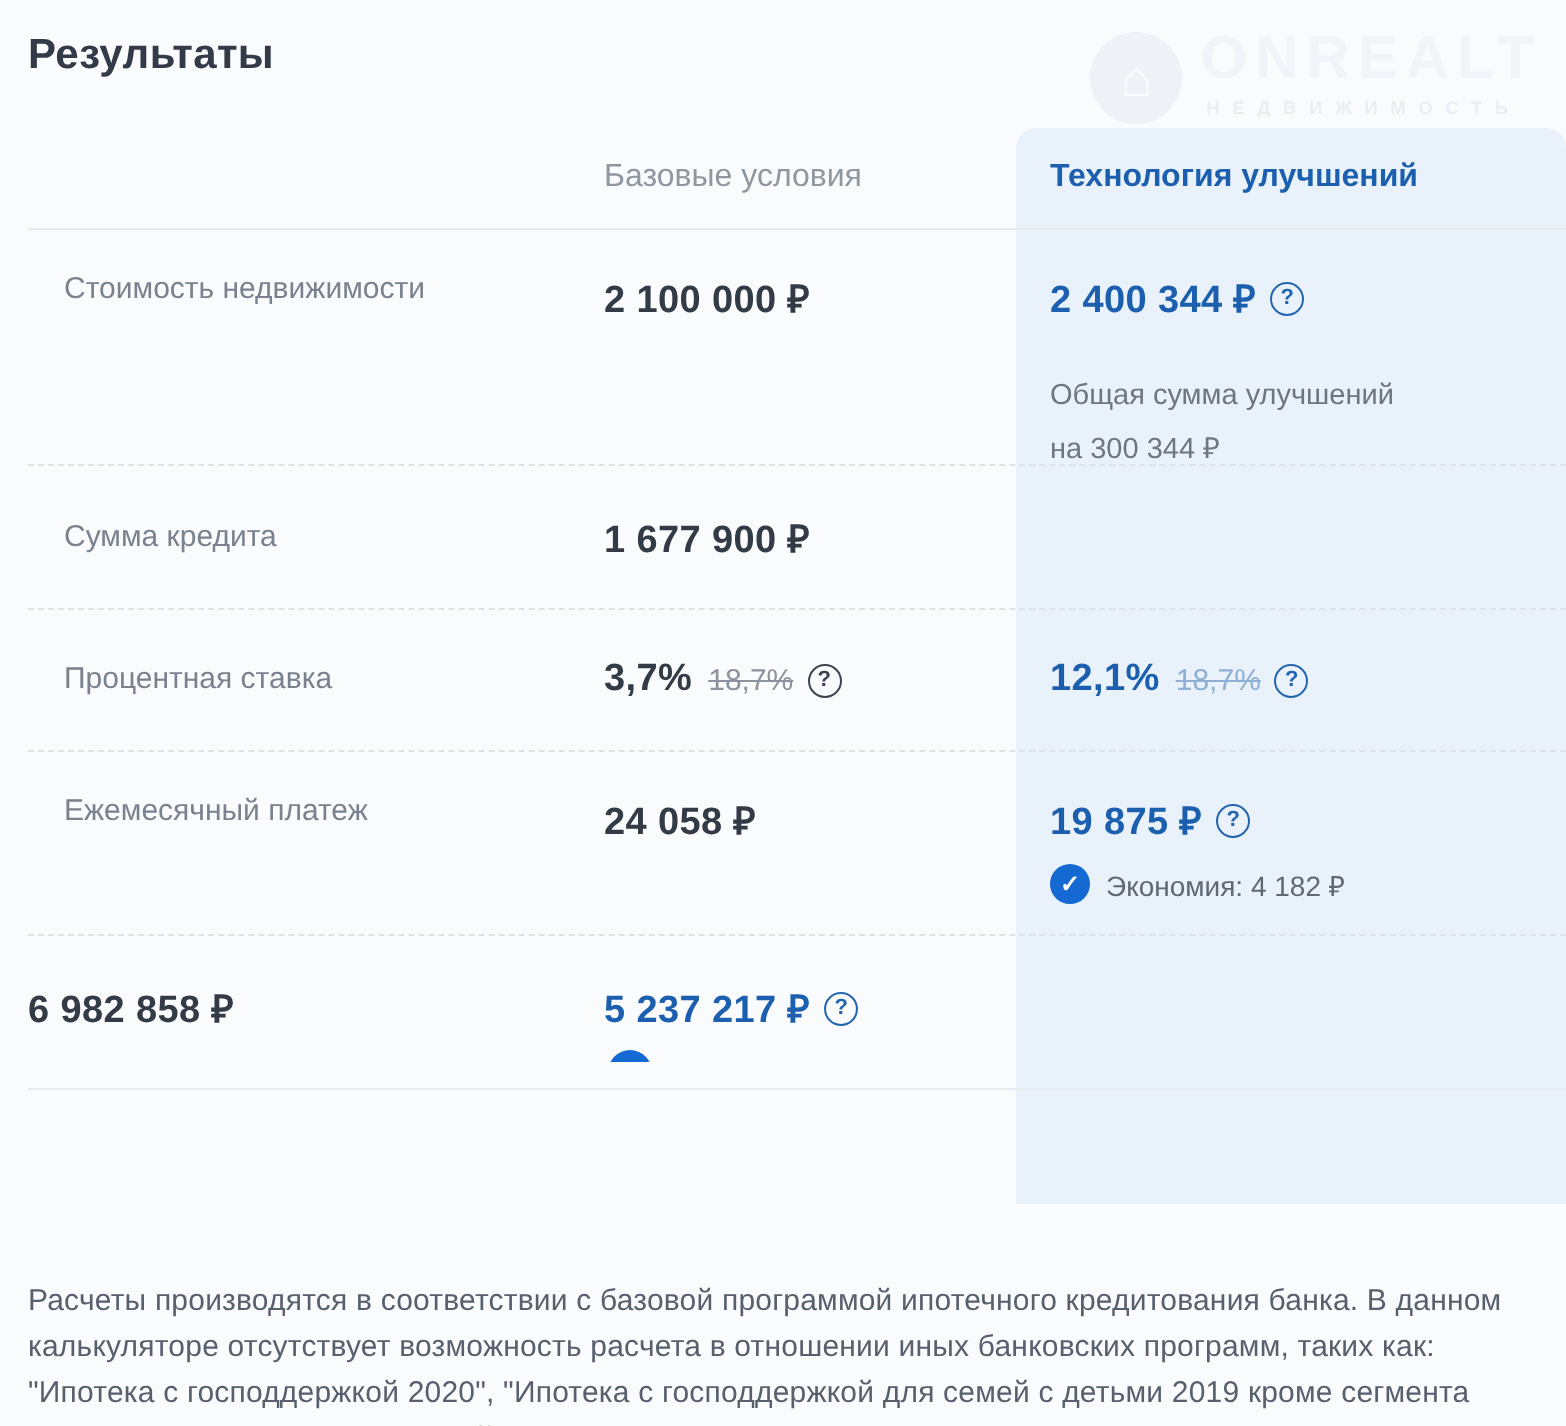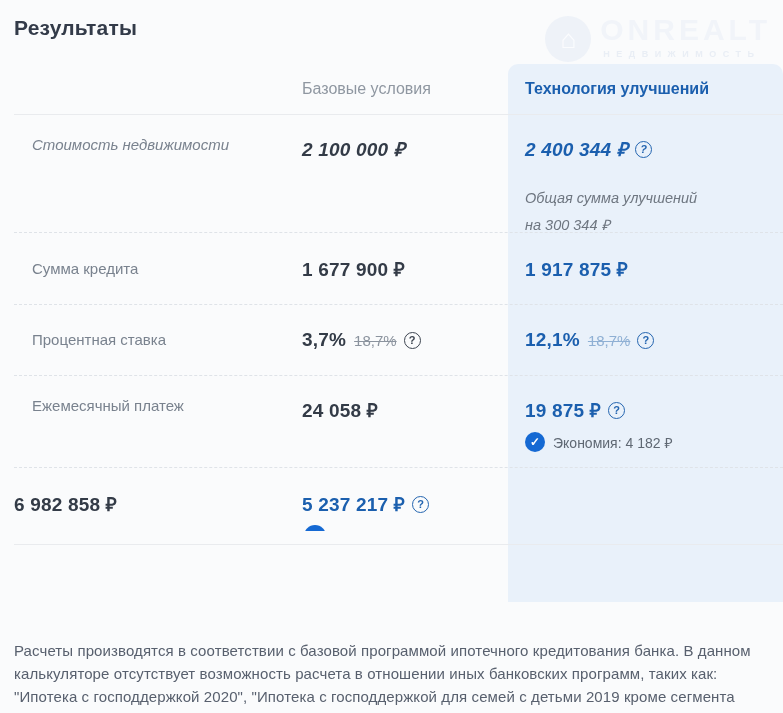--- a/index.html
+++ b/index.html
@@ -34,21 +34,21 @@
     position:absolute; left:508px; top:64px; width:275px; height:538px;
     background:#e9f1fa; border-radius:10px 10px 0 0; z-index:0;
   }
   
   .results-table { position:absolute; left:14px; top:64px; width:769px; z-index:1; }
   .trow {
     display:grid; grid-template-columns:288px 223px 1fr;
     border-bottom:1px dashed #dfe3e8;
   }
   .trow.header { height:51px; align-items:center; border-bottom:1px solid #e9ebee; }
-  .trow.r1 { height:118px;font-style:italic; }
+  .trow.r1 { height:118px; }
   .trow.r2, .trow.r3 { height:72px; }
   .trow.r4 { height:71px; }
   .trow.r5 { height:92px; }
   .trow.r6 { height:77px; border-bottom:1px solid #e9ebee; }
   .trow.center { align-items:center; }
   .trow.top .cell { padding-top:21px; }
   .trow.r6.top .cell { padding-top:23px; }
   .cell { min-width:0; }
   .cell.label-cell { padding-left:18px; }
   .col-header-base { font-size:16px; font-weight:500; color:#8f97a1;text-align:right; }
@@ -136,23 +136,20 @@
   </div>
 
 
   <div class="trow r3 center">
     <div class="cell label-cell">
       <span class="row-label">Сумма кредита</span>
     </div>
     <div class="cell">
       <span class="base-value">1 677 900 ₽</span>
     </div>
-    <div class="cell">
-      <span class="tech-value">1 917 875 ₽</span>
-    </div>
   </div>
 
   <div class="trow r4 center">
     <div class="cell label-cell">
       <span class="row-label">Процентная ставка</span>
     </div>
     <div class="cell">
       <div class="value-line">
         <span class="base-value">3,7%</span>
         <span class="old-rate dark">18,7%</span>

